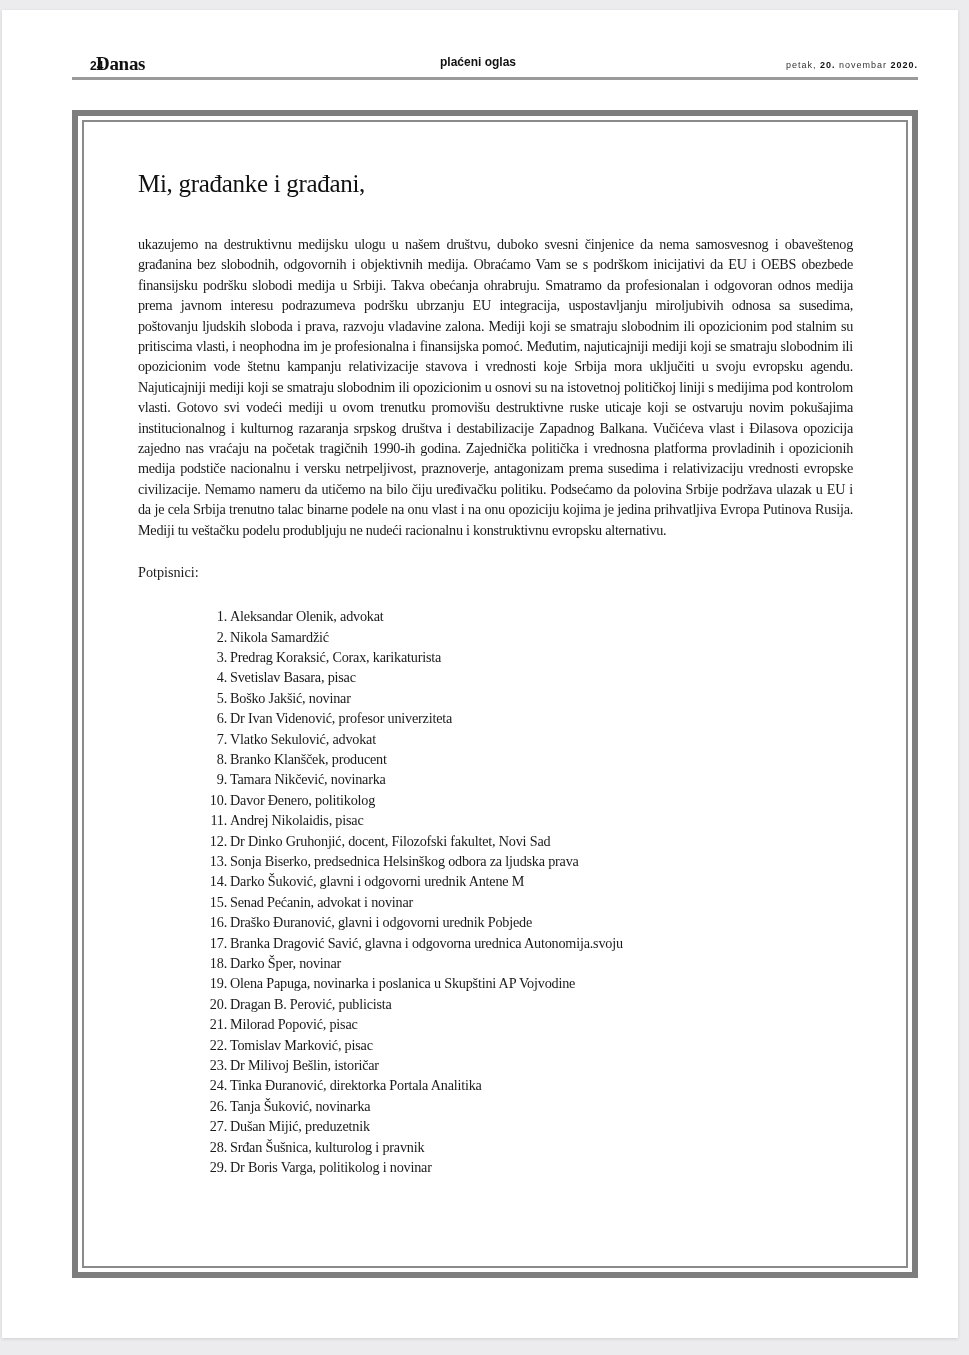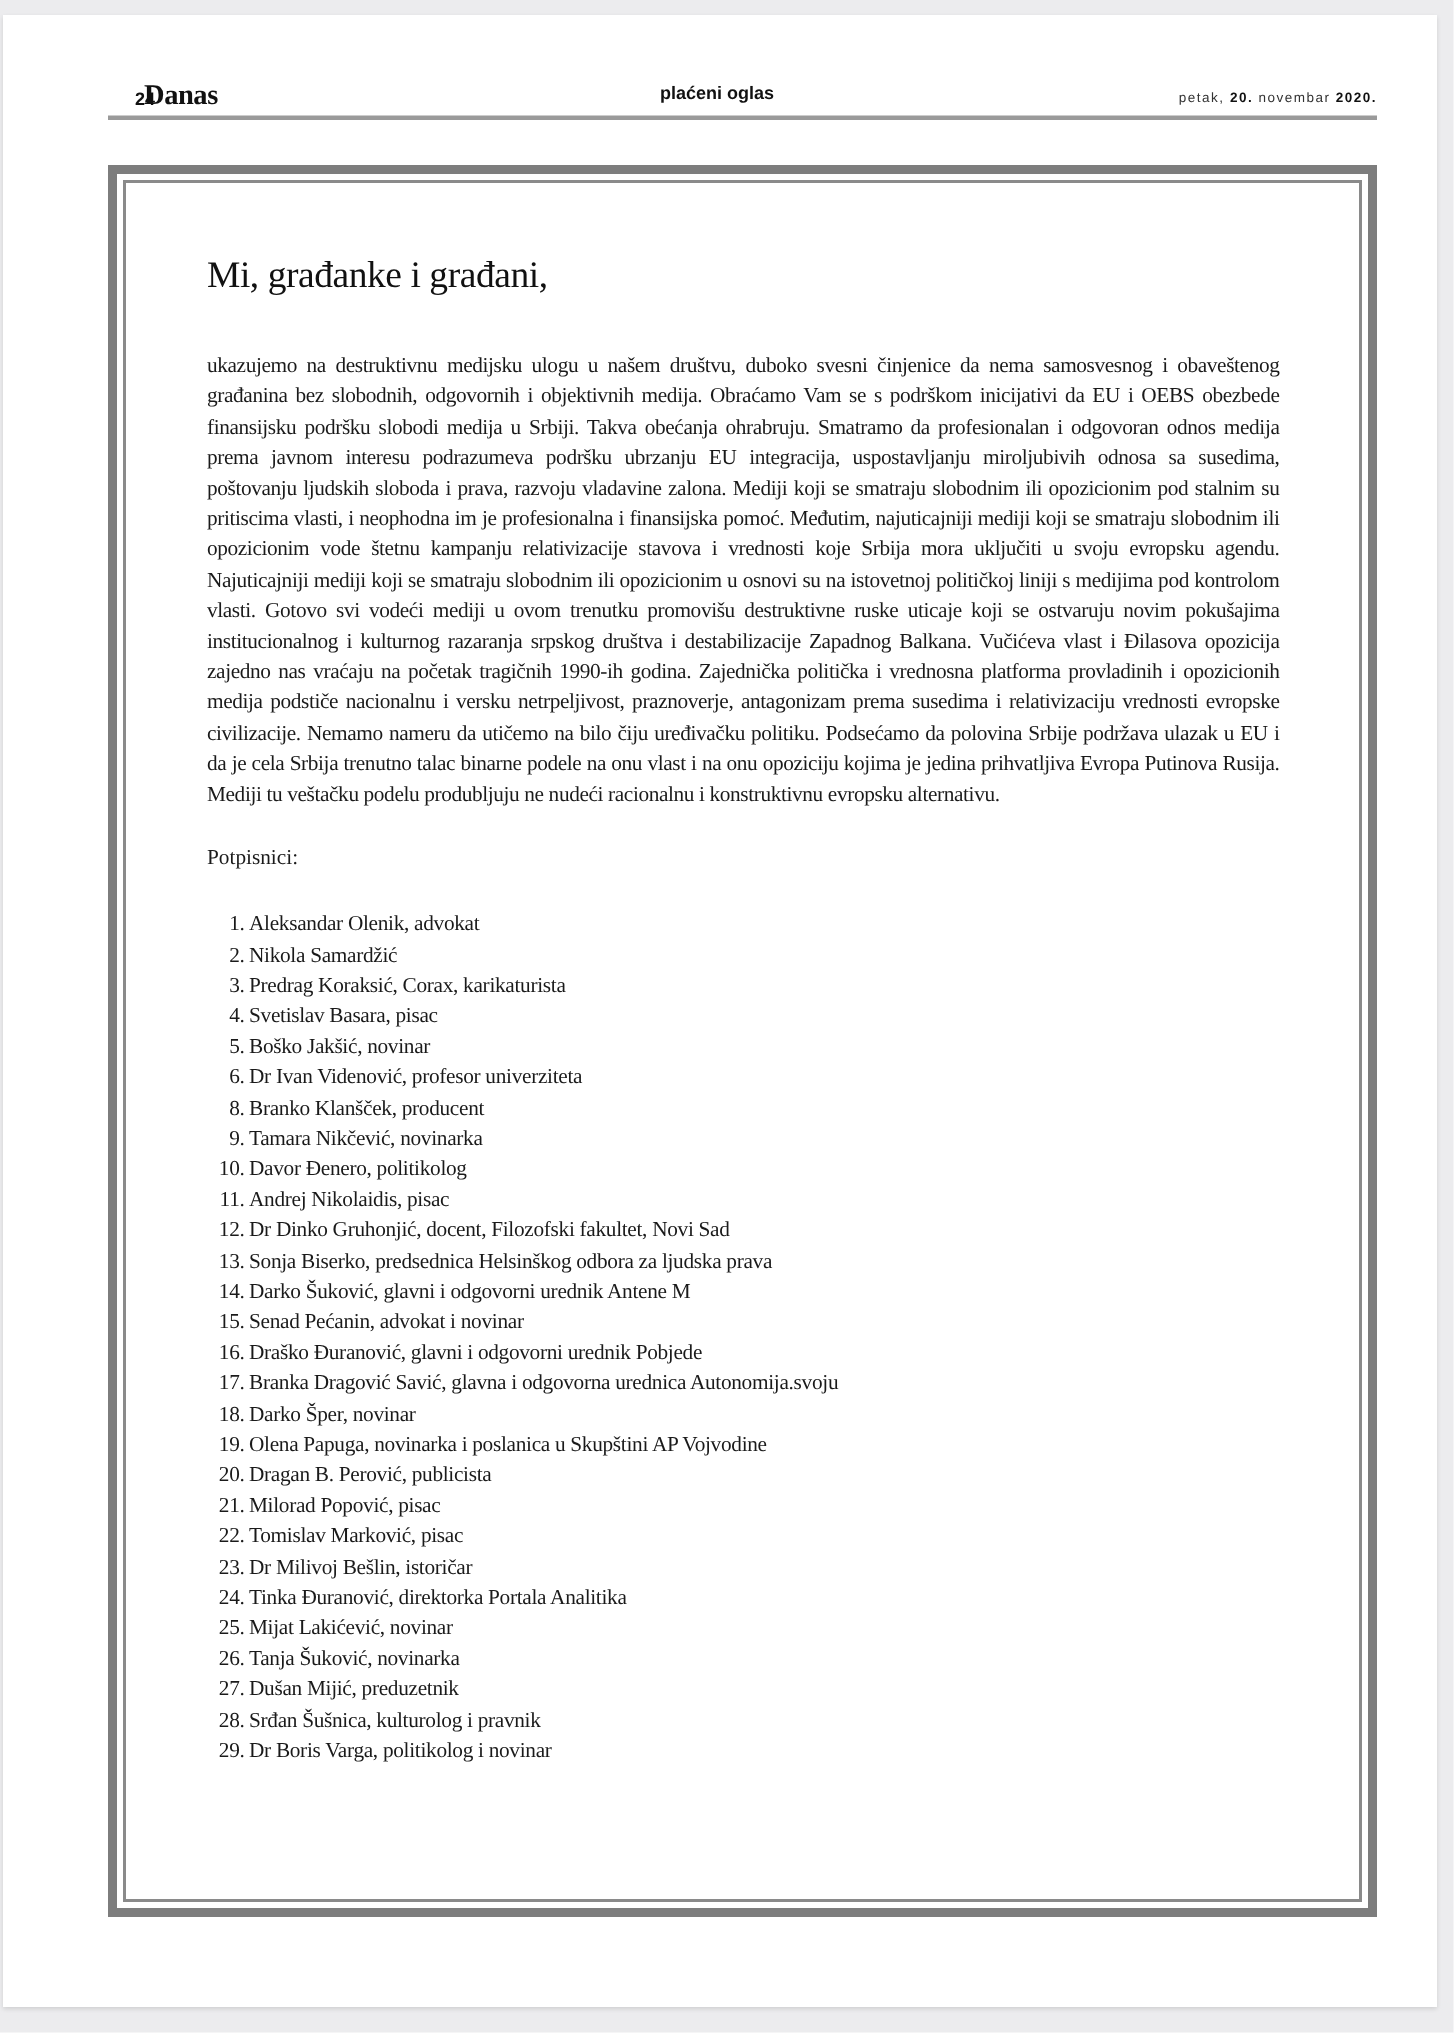--- a/index.html
+++ b/index.html
@@ -80,20 +80,21 @@
       letter-spacing: -0.25px;
       color: #1a1a1a;
     }
     .signatories-label {
       margin-top: 24px;
       font-size: 14.2px;
     }
     .sig-list {
       list-style: none;
       margin-top: 25px;
+      margin-left: 64px;
     }
     .sig-list li {
       font-size: 14.2px;
       line-height: 20.4px;
       letter-spacing: -0.2px;
       white-space: nowrap;
     }
     .sig-list .num {
       display: inline-block;
       width: 25px;
@@ -122,36 +123,36 @@
   <h1 class="headline">Mi, građanke i građani,</h1>
   <p class="body-text">ukazujemo na destruktivnu medijsku ulogu u našem društvu, duboko svesni činjenice da nema samosvesnog i obaveštenog građanina bez slobodnih, odgovornih i objektivnih medija. Obraćamo Vam se s podrškom inicijativi da EU i OEBS obezbede finansijsku podršku slobodi medija u Srbiji. Takva obećanja ohrabruju. Smatramo da profesionalan i odgovoran odnos medija prema javnom interesu podrazumeva podršku ubrzanju EU integracija, uspostavljanju miroljubivih odnosa sa susedima, poštovanju ljudskih sloboda i prava, razvoju vladavine zalona. Mediji koji se smatraju slobodnim ili opozicionim pod stalnim su pritiscima vlasti, i neophodna im je profesionalna i finansijska pomoć. Međutim, najuticajniji mediji koji se smatraju slobodnim ili opozicionim vode štetnu kampanju relativizacije stavova i vrednosti koje Srbija mora uključiti u svoju evropsku agendu. Najuticajniji mediji koji se smatraju slobodnim ili opozicionim u osnovi su na istovetnoj političkoj liniji s medijima pod kontrolom vlasti. Gotovo svi vodeći mediji u ovom trenutku promovišu destruktivne ruske uticaje koji se ostvaruju novim pokušajima institucionalnog i kulturnog razaranja srpskog društva i destabilizacije Zapadnog Balkana. Vučićeva vlast i Đilasova opozicija zajedno nas vraćaju na početak tragičnih 1990-ih godina. Zajednička politička i vrednosna platforma provladinih i opozicionih medija podstiče nacionalnu i versku netrpeljivost, praznoverje, antagonizam prema susedima i relativizaciju vrednosti evropske civilizacije. Nemamo nameru da utičemo na bilo čiju uređivačku politiku. Podsećamo da polovina Srbije podržava ulazak u EU i da je cela Srbija trenutno talac binarne podele na onu vlast i na onu opoziciju kojima je jedina prihvatljiva Evropa Putinova Rusija. Mediji tu veštačku podelu produbljuju ne nudeći racionalnu i konstruktivnu evropsku alternativu.</p>
   <p class="signatories-label">Potpisnici:</p>
   <ul class="sig-list" id="sig-list">
       <li><span class="num">1.</span><span>Aleksandar Olenik, advokat</span></li>
       <li><span class="num">2.</span><span>Nikola Samardžić</span></li>
       <li><span class="num">3.</span><span>Predrag Koraksić, Corax, karikaturista</span></li>
       <li><span class="num">4.</span><span>Svetislav Basara, pisac</span></li>
       <li><span class="num">5.</span><span>Boško Jakšić, novinar</span></li>
       <li><span class="num">6.</span><span>Dr Ivan Videnović, profesor univerziteta</span></li>
+      <li><span class="num">7.</span><span>Vlatko Sekulović, advokat</span></li>
       <li><span class="num">8.</span><span>Branko Klanšček, producent</span></li>
       <li><span class="num">9.</span><span>Tamara Nikčević, novinarka</span></li>
       <li><span class="num">10.</span><span>Davor Đenero, politikolog</span></li>
       <li><span class="num">11.</span><span>Andrej Nikolaidis, pisac</span></li>
       <li><span class="num">12.</span><span>Dr Dinko Gruhonjić, docent, Filozofski fakultet, Novi Sad</span></li>
       <li><span class="num">13.</span><span>Sonja Biserko, predsednica Helsinškog odbora za ljudska prava</span></li>
       <li><span class="num">14.</span><span>Darko Šuković, glavni i odgovorni urednik Antene M</span></li>
       <li><span class="num">15.</span><span>Senad Pećanin, advokat i novinar</span></li>
       <li><span class="num">16.</span><span>Draško Đuranović, glavni i odgovorni urednik Pobjede</span></li>
       <li><span class="num">17.</span><span>Branka Dragović Savić, glavna i odgovorna urednica Autonomija.svoju</span></li>
       <li><span class="num">18.</span><span>Darko Šper, novinar</span></li>
       <li><span class="num">19.</span><span>Olena Papuga, novinarka i poslanica u Skupštini AP Vojvodine</span></li>
       <li><span class="num">20.</span><span>Dragan B. Perović, publicista</span></li>
       <li><span class="num">21.</span><span>Milorad Popović, pisac</span></li>
       <li><span class="num">22.</span><span>Tomislav Marković, pisac</span></li>
       <li><span class="num">23.</span><span>Dr Milivoj Bešlin, istoričar</span></li>
       <li><span class="num">24.</span><span>Tinka Đuranović, direktorka Portala Analitika</span></li>
-      <li><span class="num">25.</span><span>Mijat Lakićević, novinar</span></li>
       <li><span class="num">26.</span><span>Tanja Šuković, novinarka</span></li>
       <li><span class="num">27.</span><span>Dušan Mijić, preduzetnik</span></li>
       <li><span class="num">28.</span><span>Srđan Šušnica, kulturolog i pravnik</span></li>
       <li><span class="num">29.</span><span>Dr Boris Varga, politikolog i novinar</span></li>
     </ul>
 </div>
 
 </body></html>

